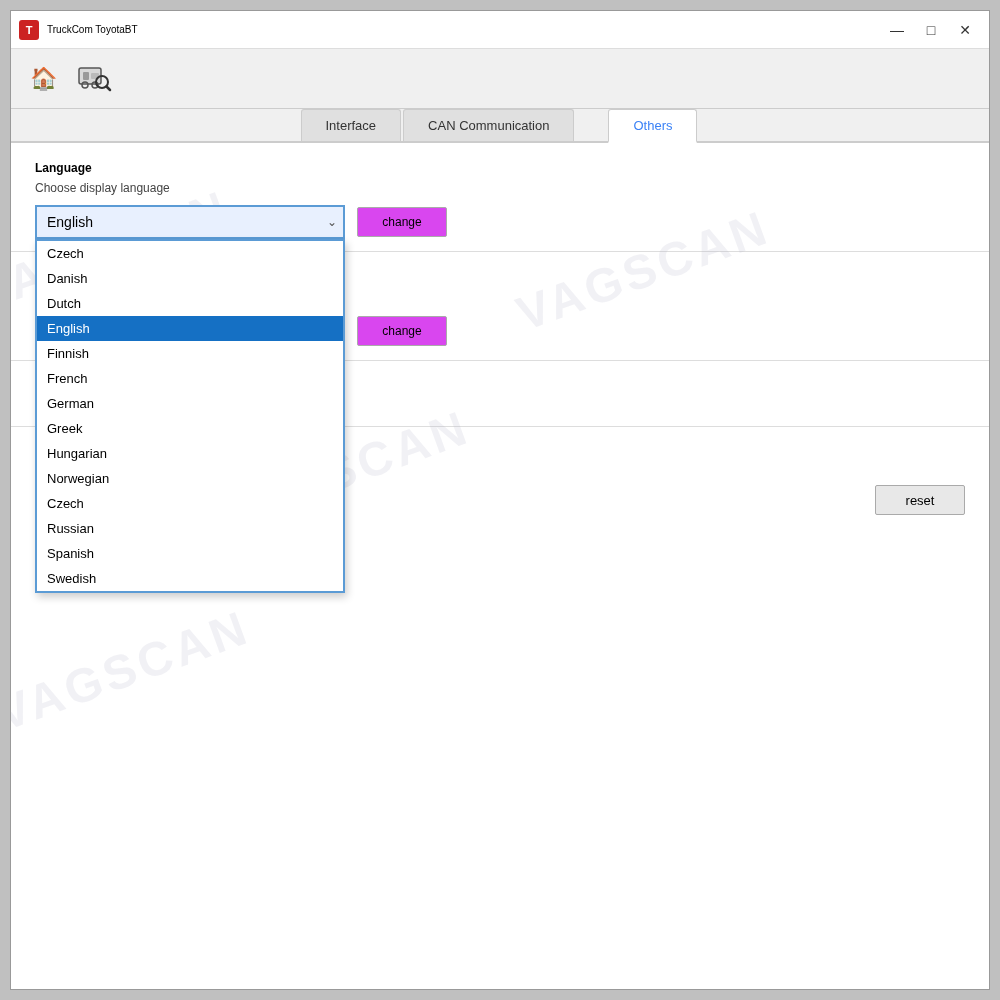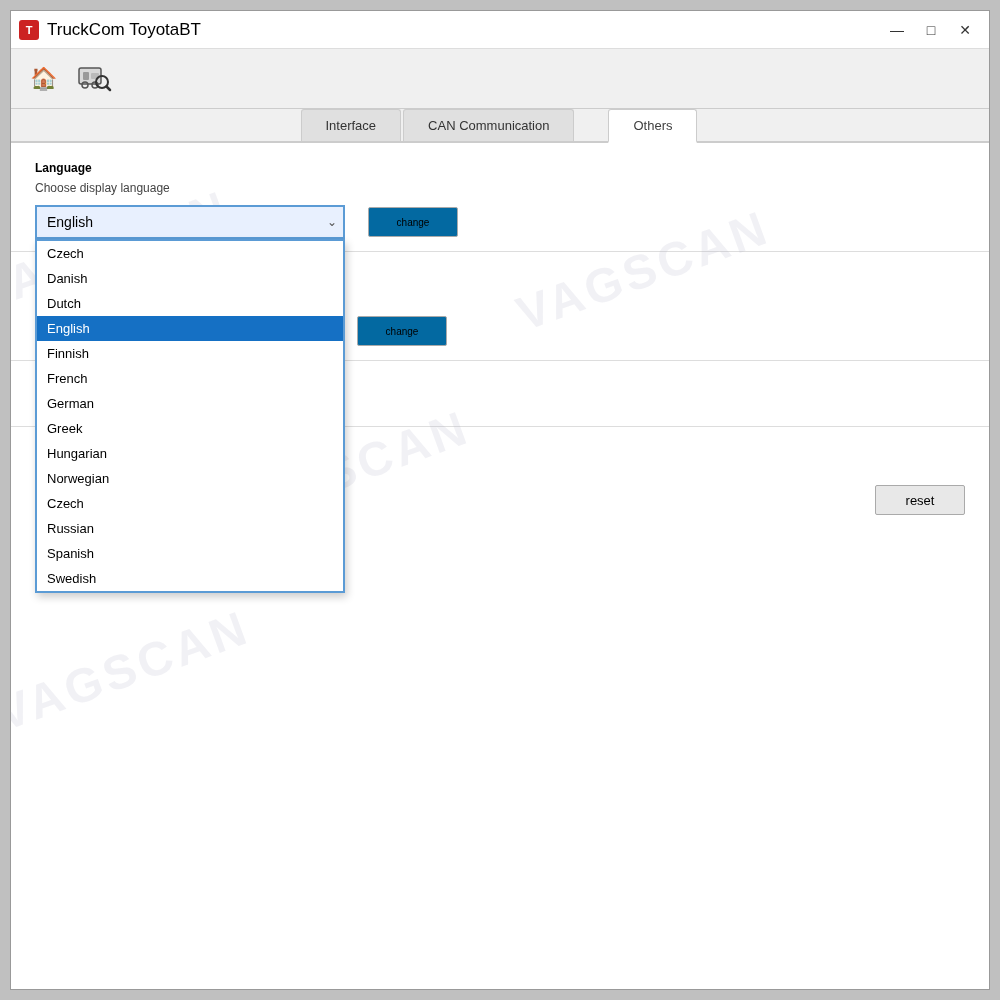--- a/index.html
+++ b/index.html
@@ -44,21 +44,21 @@
       display: flex;
       align-items: center;
       justify-content: center;
       color: white;
       font-size: 11px;
       font-weight: bold;
     }
 
     .title-bar-text {
       flex: 1;
-      font-size: 17px;
+      font-size: 10px;
       font-weight: normal;
       color: #000;
     }
 
     .title-bar-controls {
       display: flex;
       gap: 2px;
     }
 
     .title-bar-btn {
@@ -118,21 +118,21 @@
       margin-right: 2px;
       font-size: 13px;
       color: #333;
       border-radius: 3px 3px 0 0;
     }
 
     .tab.active {
       background: #ffffff;
       border-bottom: 2px solid #fff;
       margin-bottom: -2px;
-      color: #404040;
+      color: #3b82f6;
       font-weight: normal;
       margin-left: 32px;
     }
 
     .content {
       flex: 1;
       background: #ffffff;
       padding: 0;
       overflow: hidden;
       position: relative;
@@ -169,21 +169,21 @@
 
     .section-desc {
       font-size: 12px;
       color: #444;
       margin-bottom: 10px;
     }
 
     .language-row {
       display: flex;
       align-items: center;
-      gap: 23px;
+      gap: 12px;
       position: relative;
     }
 
     .dropdown-wrapper {
       position: relative;
       display: inline-block;
     }
 
     .dropdown-select {
       width: 310px;
@@ -204,24 +204,24 @@
       top: 50%;
       transform: translateY(-50%);
       pointer-events: none;
       font-size: 12px;
       color: #555;
     }
 
     .change-btn {
       width: 90px;
       height: 30px;
-      background: #0369a1;
+      background: #d946ef;
       border: 1px solid #aaa;
       cursor: pointer;
-      font-size: 10px;
+      font-size: 12px;
       color: #000;
       border-radius: 2px;
     }
 
     
     .dropdown-list-overlay {
       position: absolute;
       top: 34px;
       left: 0;
       width: 310px;

